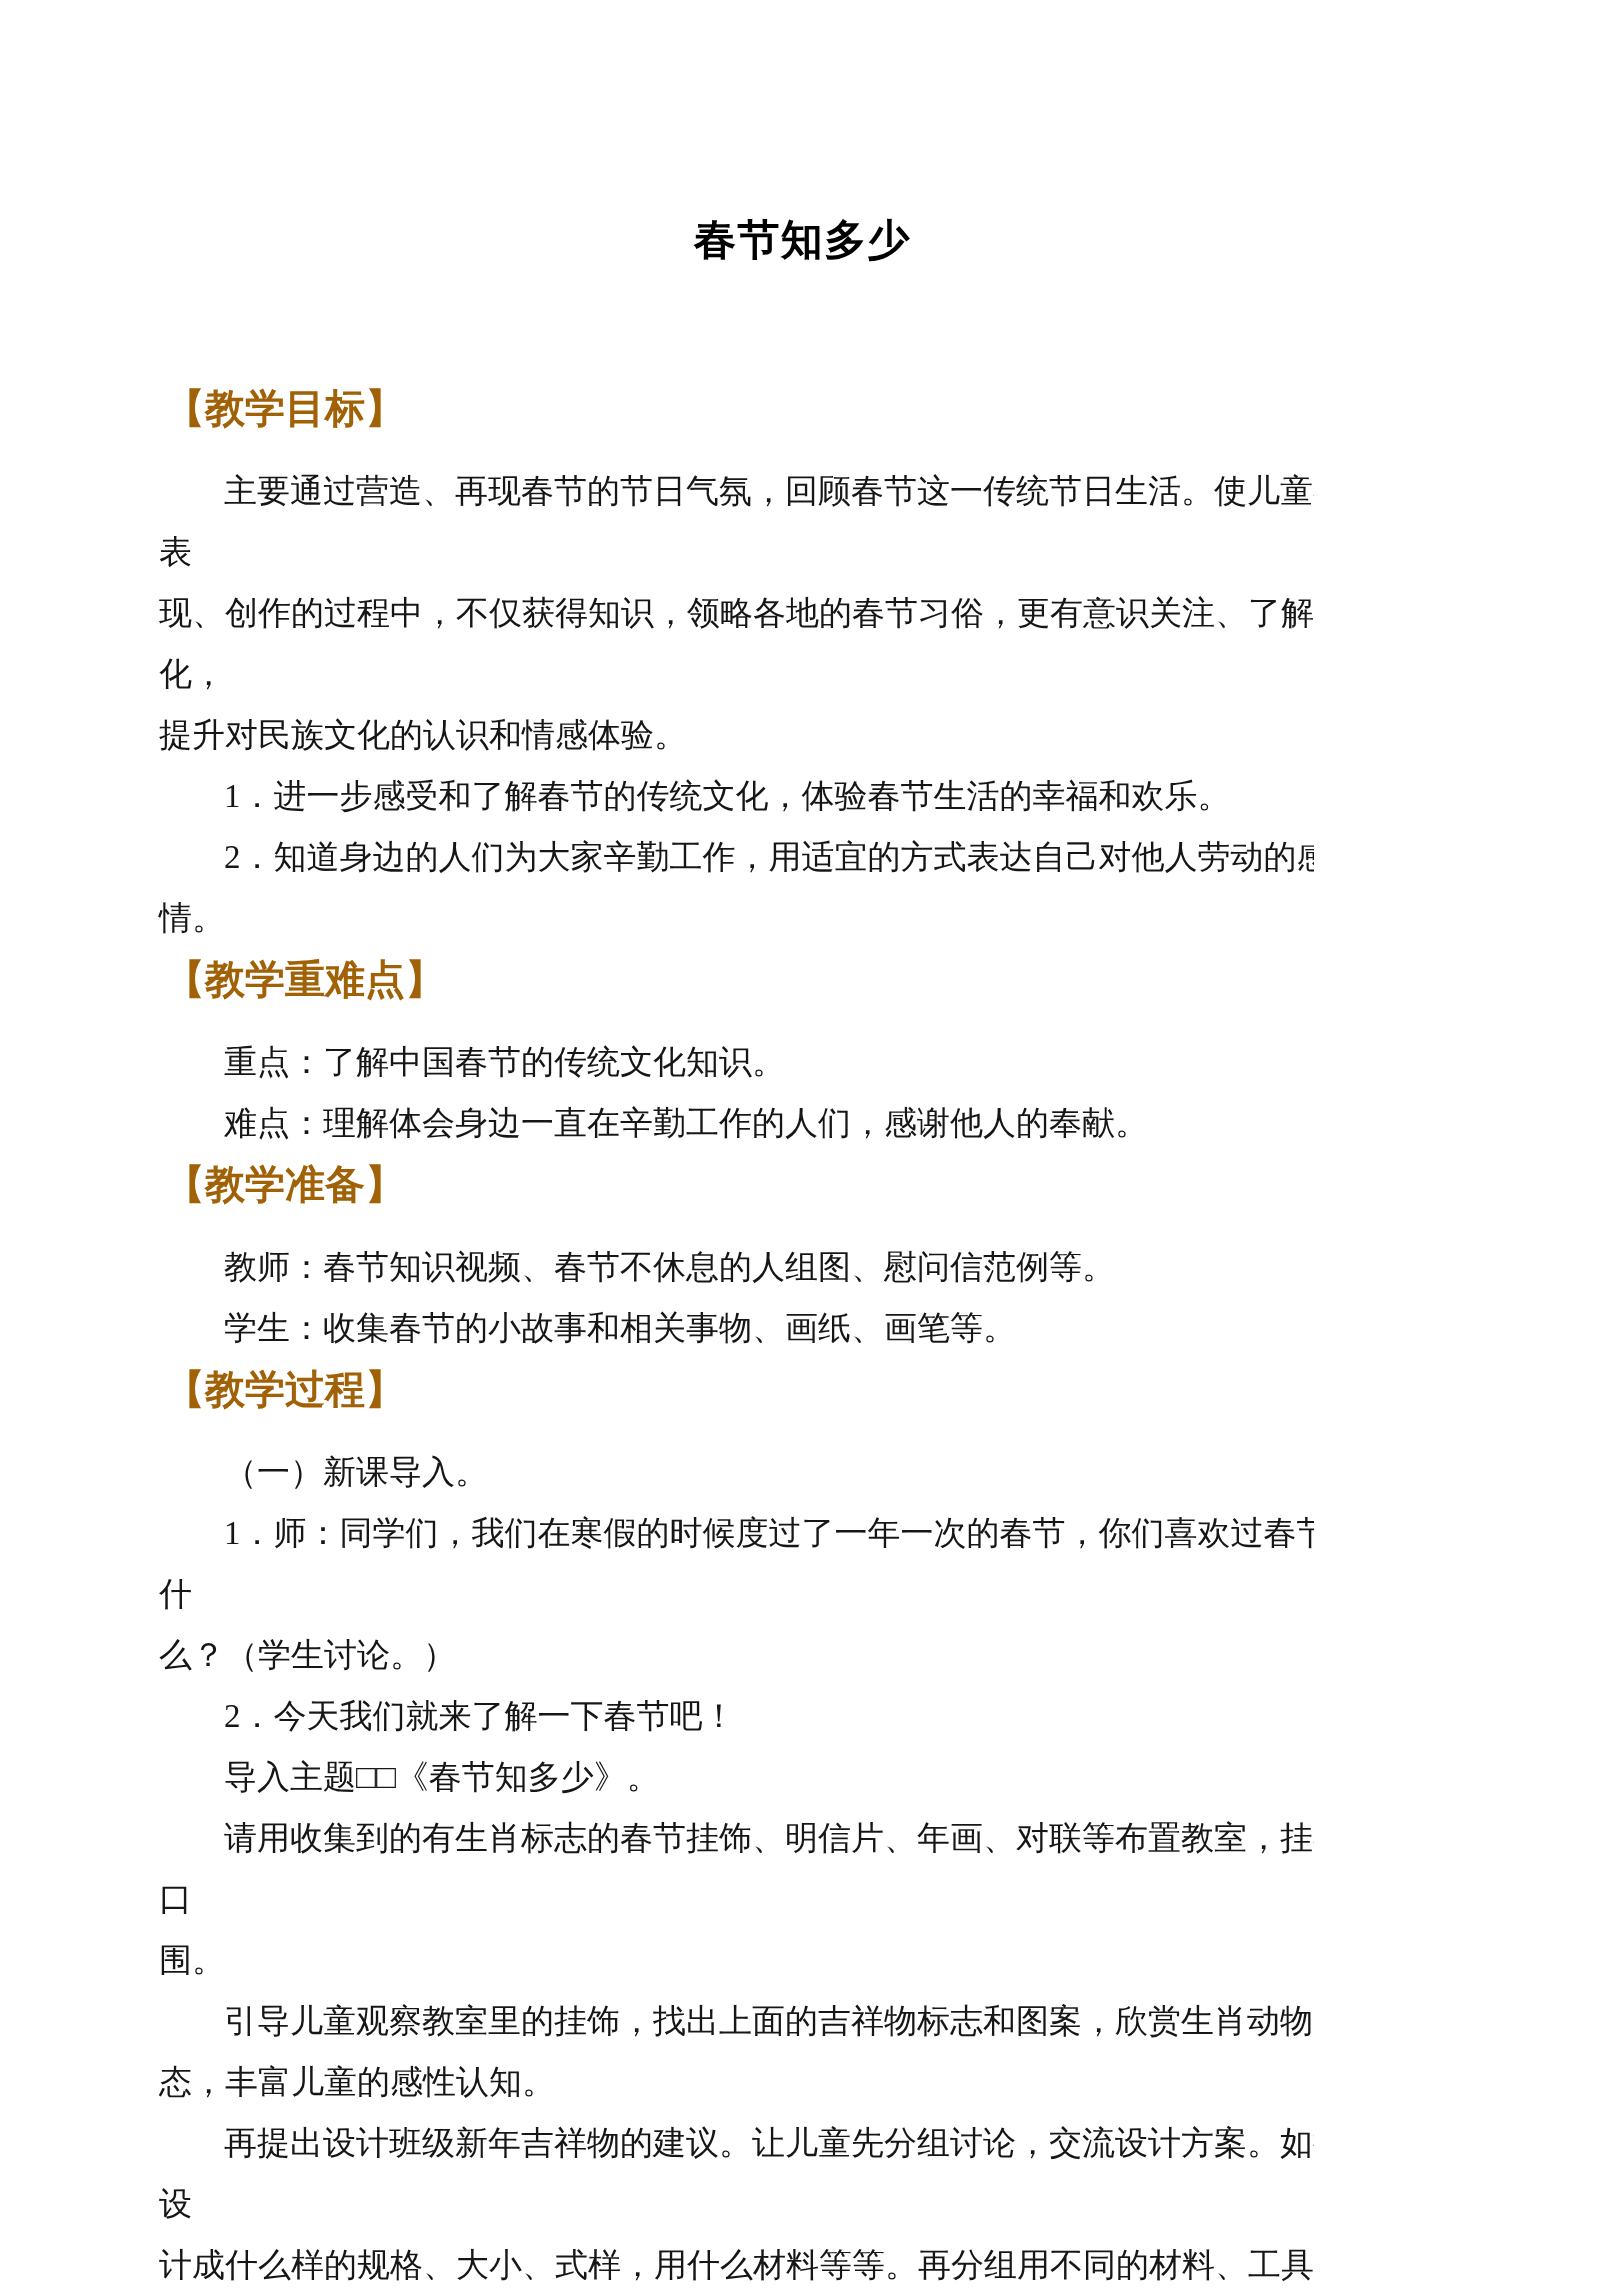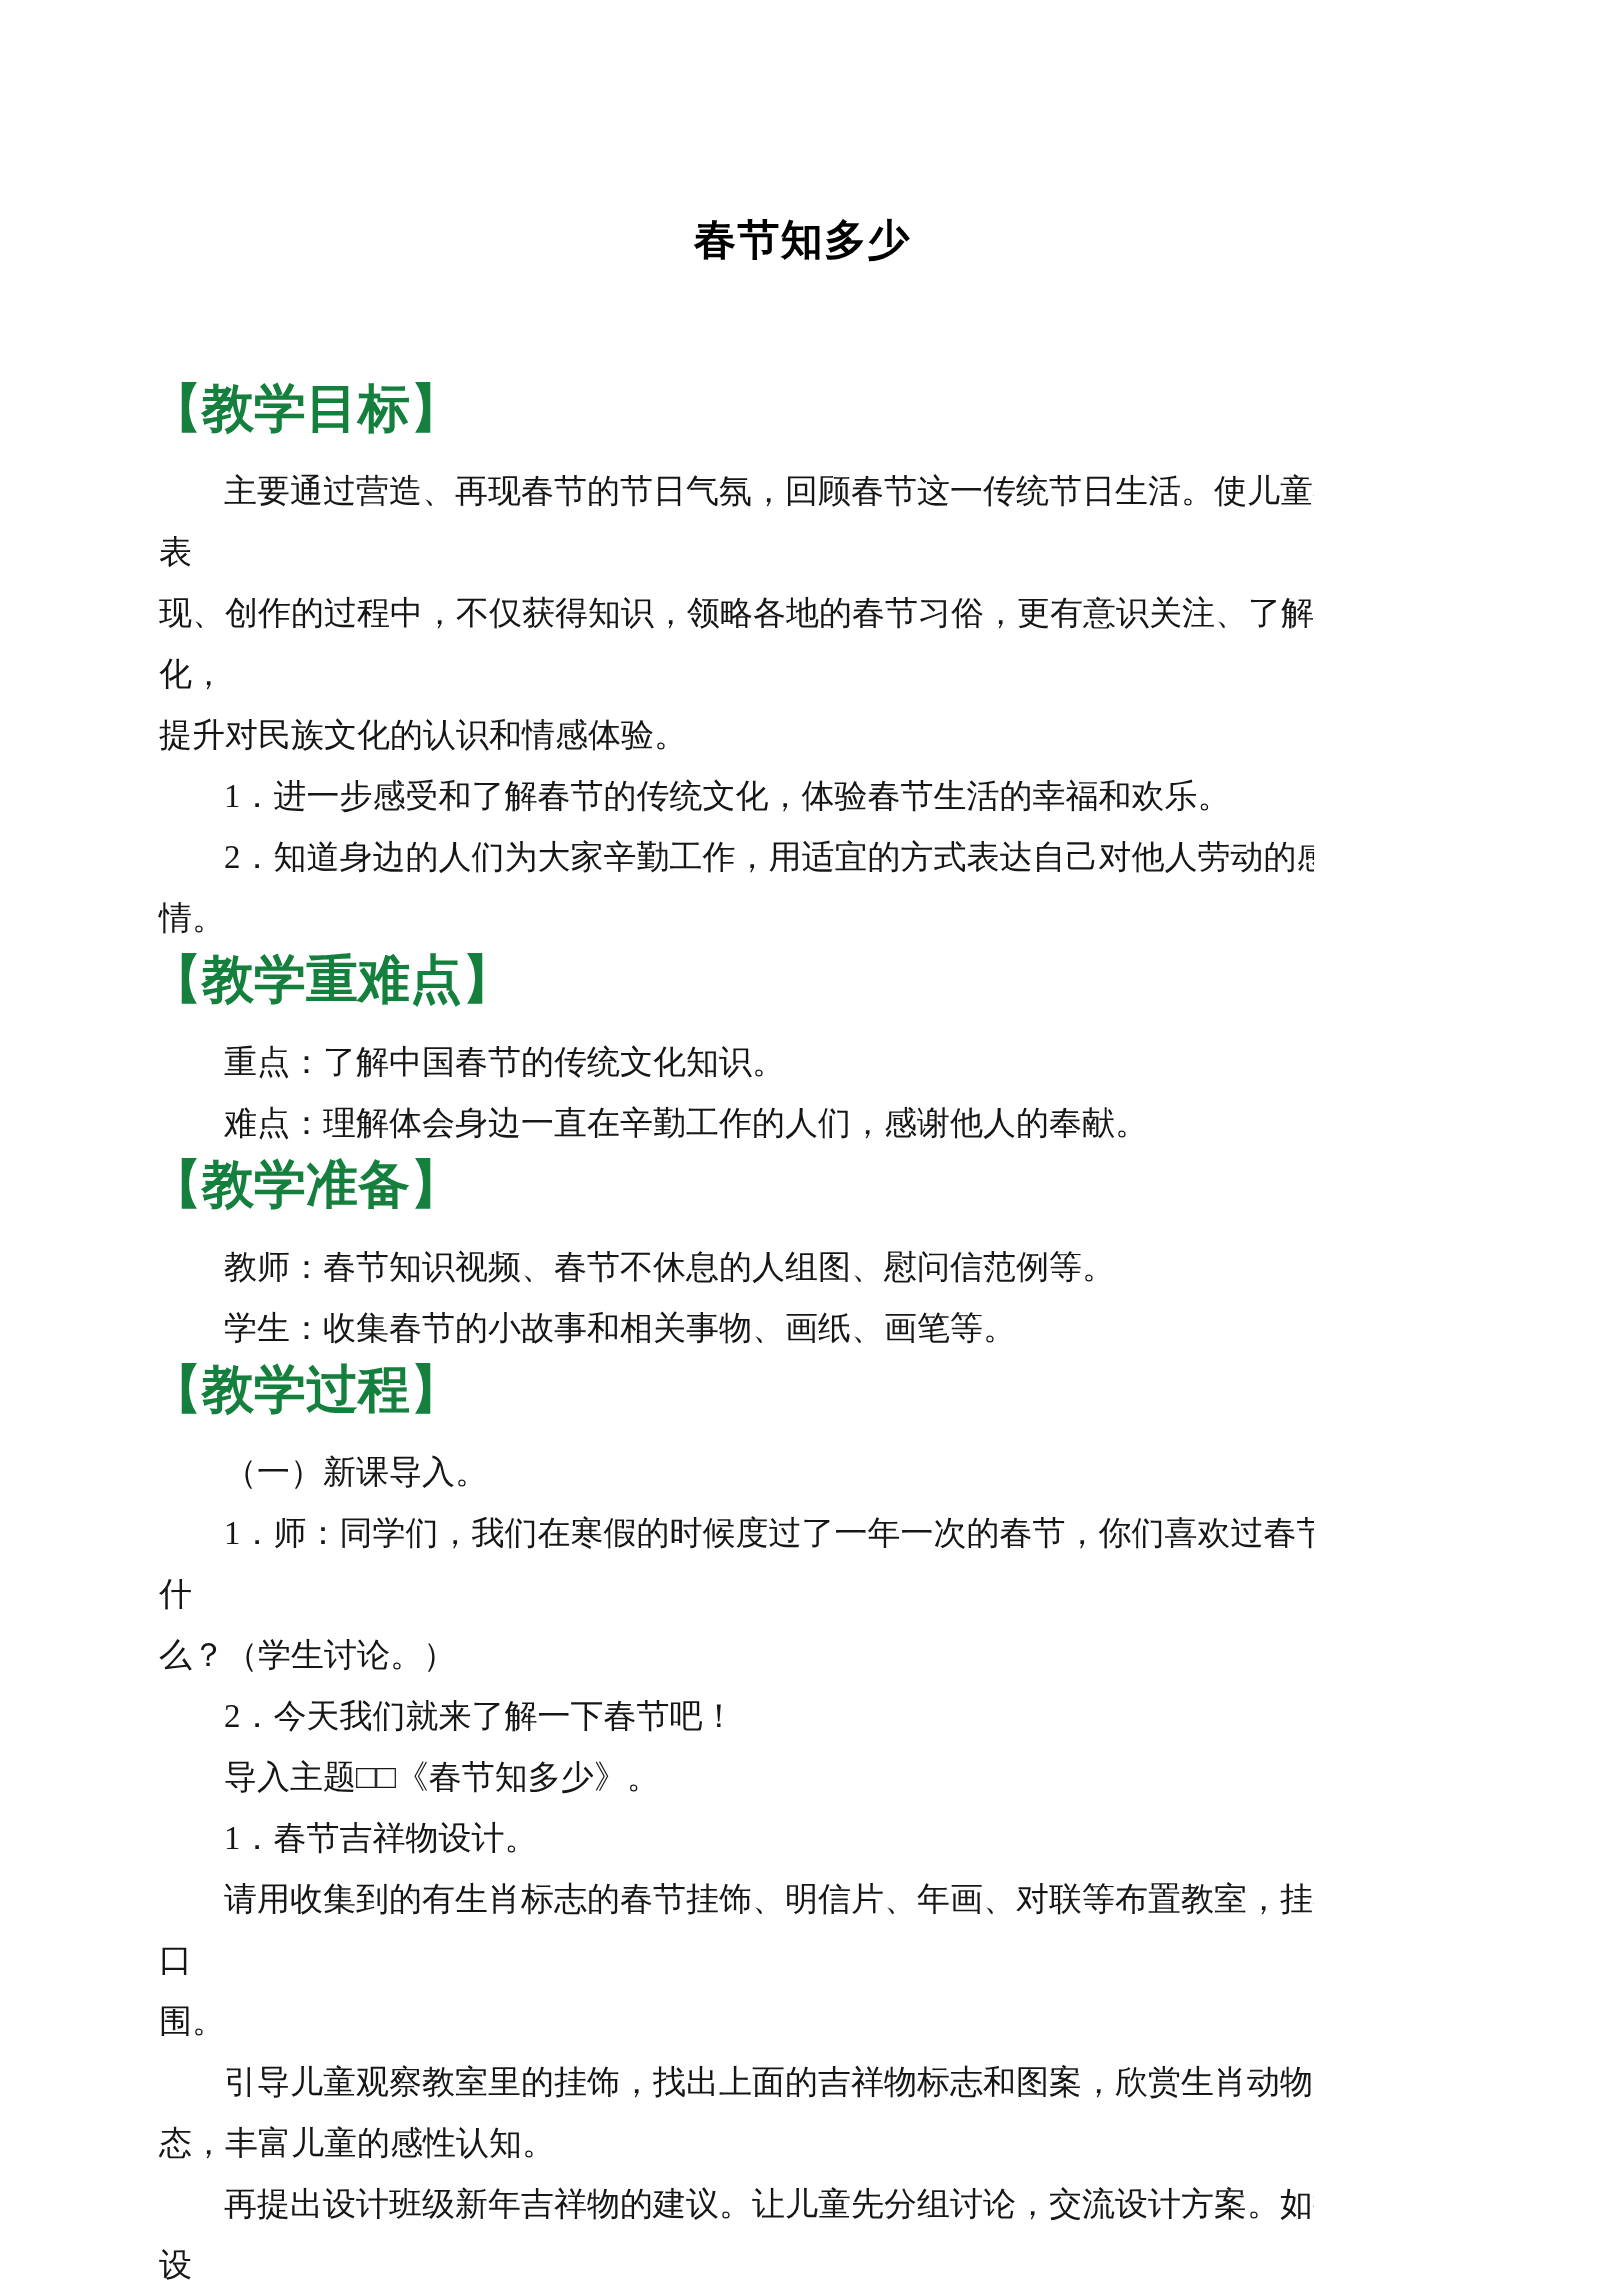--- a/index.html
+++ b/index.html
@@ -28,26 +28,26 @@
     font-size: 42px;
     font-weight: 700;
     line-height: 61px;
     text-align: center;
     color: #000000;
     letter-spacing: 1.4px;
   }
   .doc-title.first-gap { margin-bottom: 107px; }
   .section { margin: 0; padding: 0; }
   .heading {
-    margin: 0 0 22px 1px;
+    margin: 0 0 22px 16px;
     padding: 0;
-    font-size: 52px;
+    font-size: 40px;
     font-weight: 700;
     line-height: 61px;
-    color: #15803d;
+    color: #a16207;
   }
   .para {
     margin: 0;
     padding: 0;
     font-size: 33px;
     line-height: 61px;
     white-space: pre-line;      
     text-align: left;
     color: #161616;
   }
@@ -94,21 +94,20 @@
       <p class="para indent">学生：收集春节的小故事和相关事物、画纸、画笔等。</p>
     </section>
 
     <section class="section">
       <h2 class="heading">【教学过程】</h2>
       <p class="para indent">（一）新课导入。</p>
       <p class="para indent">1．师：同学们，我们在寒假的时候度过了一年一次的春节，你们喜欢过春节吗？为什
 么？（学生讨论。）</p>
       <p class="para indent">2．今天我们就来了解一下春节吧！</p>
       <p class="para indent">导入主题□□《春节知多少》。</p>
-      <p class="para indent">1．春节吉祥物设计。</p>
       <p class="para indent">请用收集到的有生肖标志的春节挂饰、明信片、年画、对联等布置教室，挂在班级门口
 围。</p>
       <p class="para indent">引导儿童观察教室里的挂饰，找出上面的吉祥物标志和图案，欣赏生肖动物的各种动
 态，丰富儿童的感性认知。</p>
       <p class="para indent">再提出设计班级新年吉祥物的建议。让儿童先分组讨论，交流设计方案。如把吉祥物设
 计成什么样的规格、大小、式样，用什么材料等等。再分组用不同的材料、工具进行设计、
 创作，最后进行介绍和评选，选出一组作品作为班级新年吉祥物，挂在班级门口，其它的可</p>
     </section>
 
   </div>

